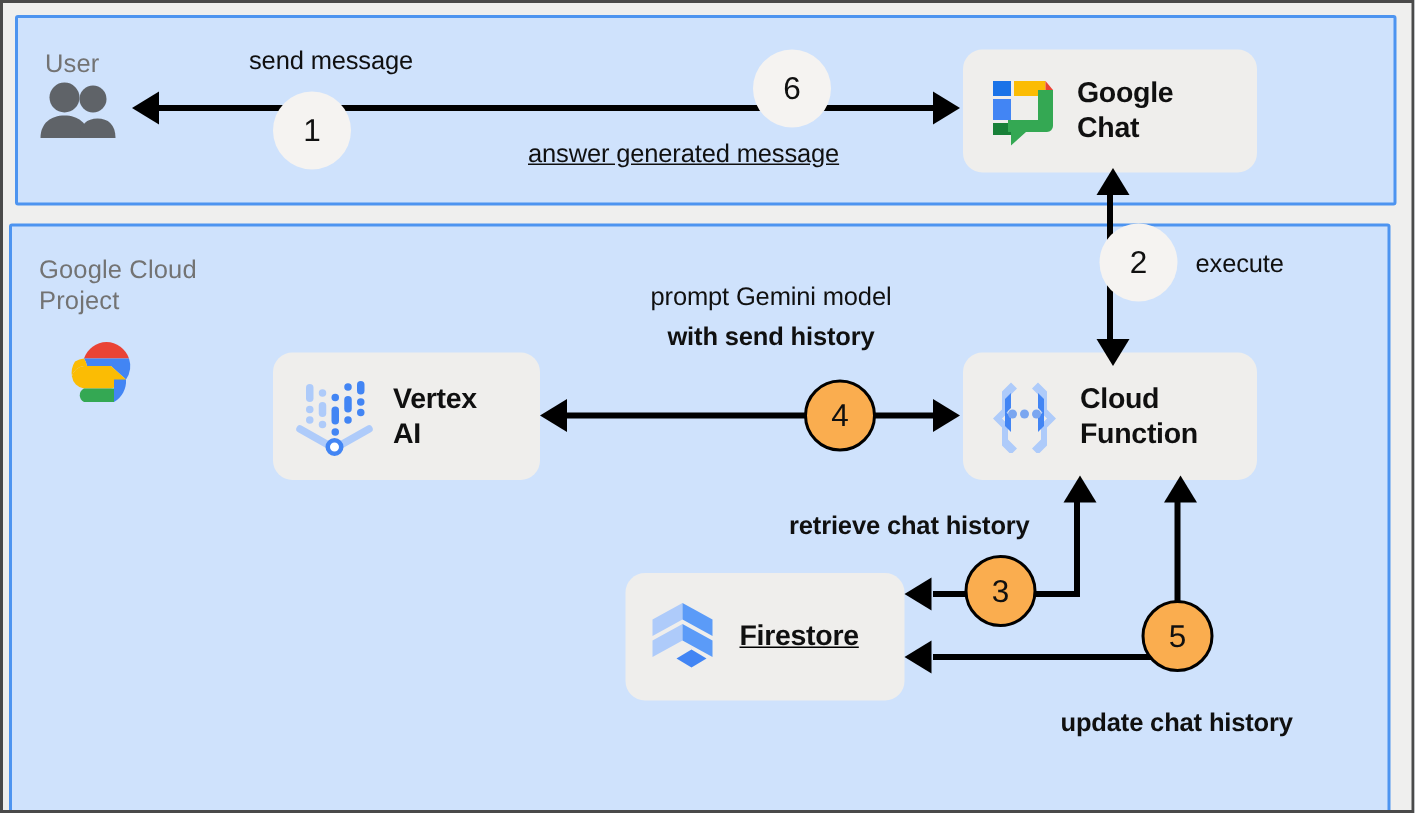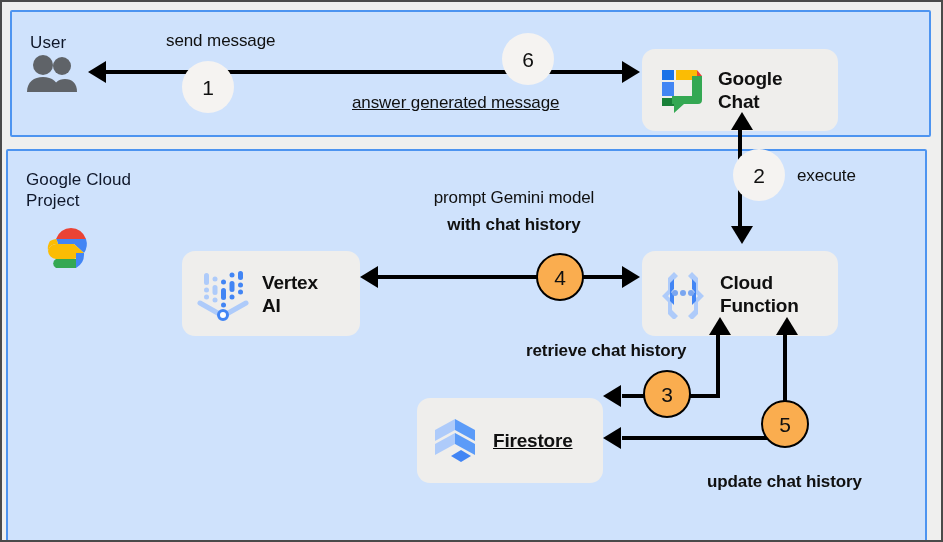--- a/index.html
+++ b/index.html
@@ -22,39 +22,38 @@
     position: absolute;
     background: #cfe2fc;
     border: 2px solid #4d94f0;
     border-radius: 2px;
   }
   #panel-user   { left: 8px;  top: 8px;   width: 921px; height: 127px; }
   #panel-gcp    { left: 4px;  top: 147px; width: 921px; height: 476px; }
 
   .panel-title {
     position: absolute;
-    color: #0f172a;
+    color: #737373;
     font-size: 17px;
     line-height: 21px;
     letter-spacing: .1px;
     white-space: pre-line;
   }
   #title-user { left: 18px; top: 20px; }
   #title-gcp  { left: 18px; top: 18px; }
 
   
   .node {
     position: absolute;
     background: #efeeec;
     border-radius: 13px;
     display: flex;
     align-items: center;
     gap: 10px;
     padding: 0 14px;
-    margin-top: 16px;
   }
   .node-label {
     font-size: 19px;
     font-weight: bold;
     color: #101010;
     line-height: 23px;
     letter-spacing: -.2px;
     white-space: pre-line;
     text-align: left;
   }
@@ -242,21 +241,21 @@
   </div>
   <div class="edge-label" style="left:795px; top:163px;">execute</div>
 
   <div class="edge h-line" style="left:376px; top:273px; width:252px;"></div>
   <div class="arrow arrow-left" style="left:358px; top:264px;"></div>
   <div class="arrow arrow-right" style="left:620px; top:264px;"></div>
   <div class="badge badge-orange" style="left:534px; top:251px;">
     <span>4</span>
   </div>
   <div class="edge-label center" style="left:416px; top:185px; width:192px;">prompt Gemini model</div>
-  <div class="edge-label center bold" style="left:416px; top:212px; width:192px;">with chat history</div>
+  <div class="edge-label center bold" style="left:416px; top:212px; width:192px;">with send history</div>
 
   <div class="edge v-line" style="left:714px; top:330px; height:66px;"></div>
   <div class="arrow arrow-up" style="left:707px; top:315px;"></div>
   <div class="edge h-line" style="left:620px; top:392px; width:98px;"></div>
   <div class="arrow arrow-left" style="left:601px; top:383px;"></div>
   <div class="badge badge-orange" style="left:641px; top:368px;">
     <span>3</span>
   </div>
   <div class="edge-label bold" style="left:492px; top:338px;margin-left:32px;">retrieve chat history</div>
 

